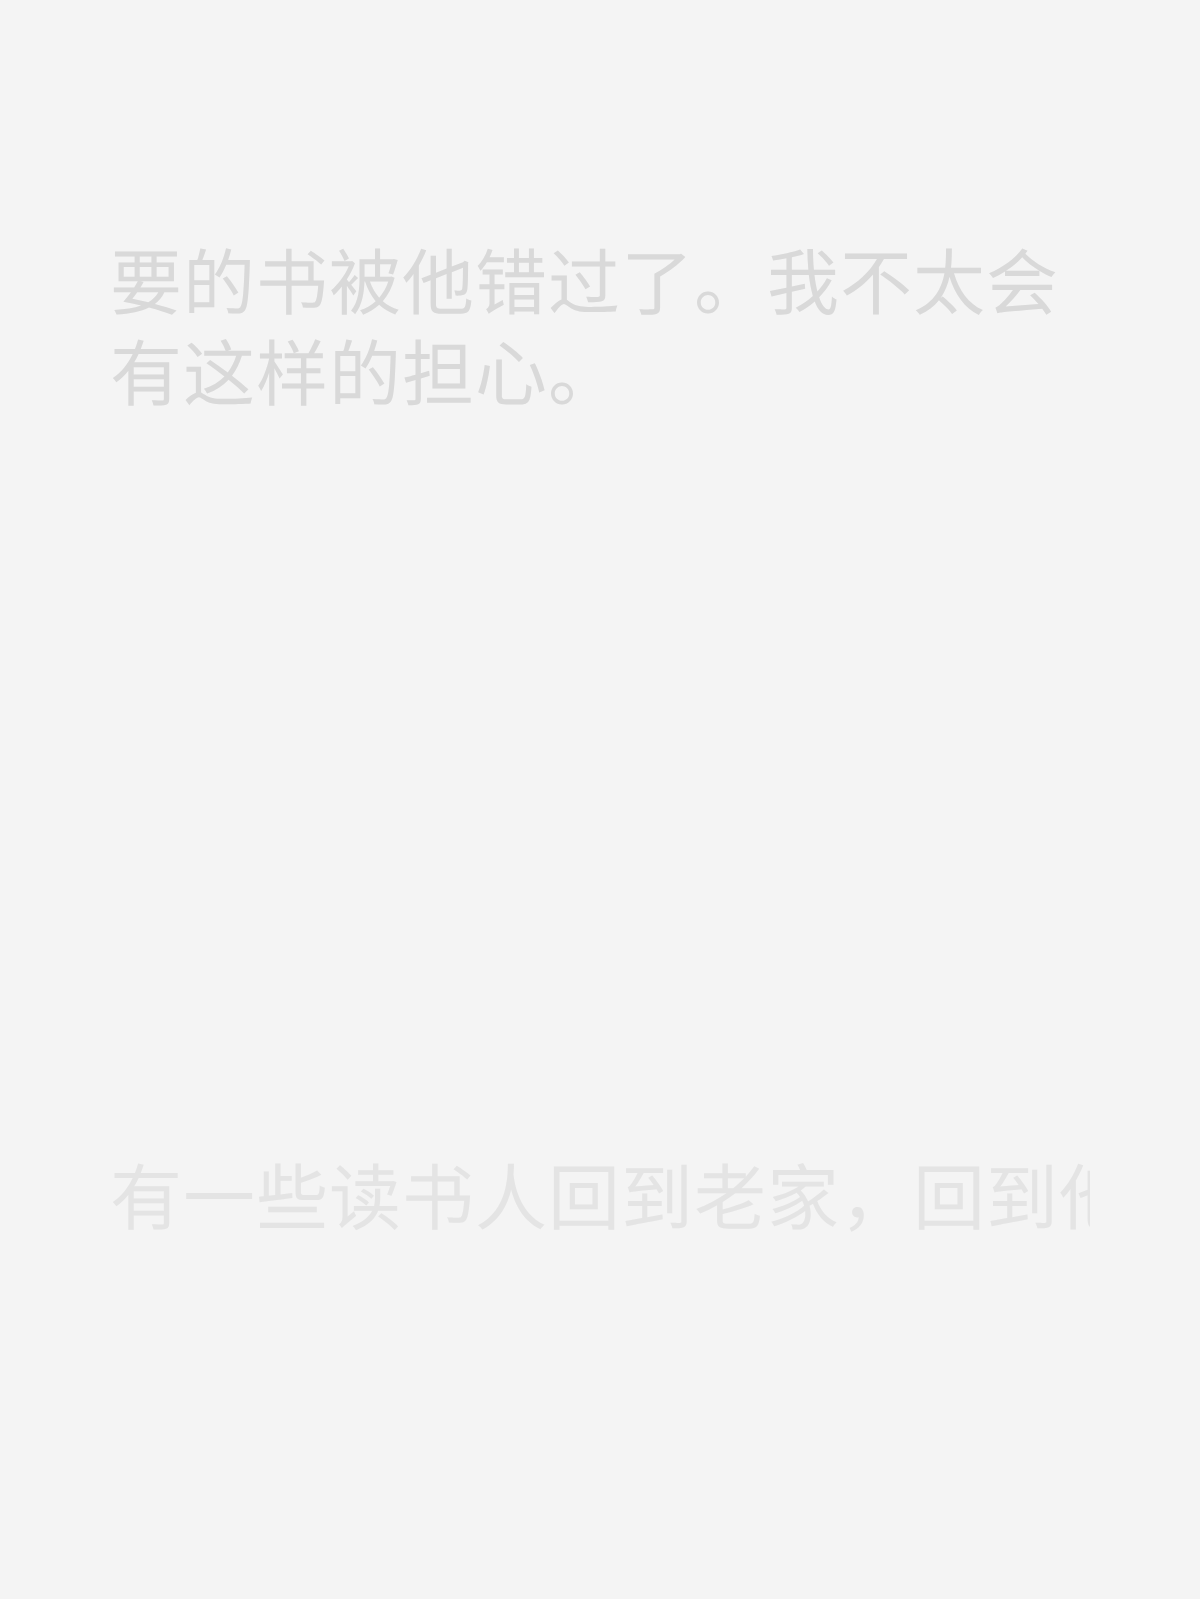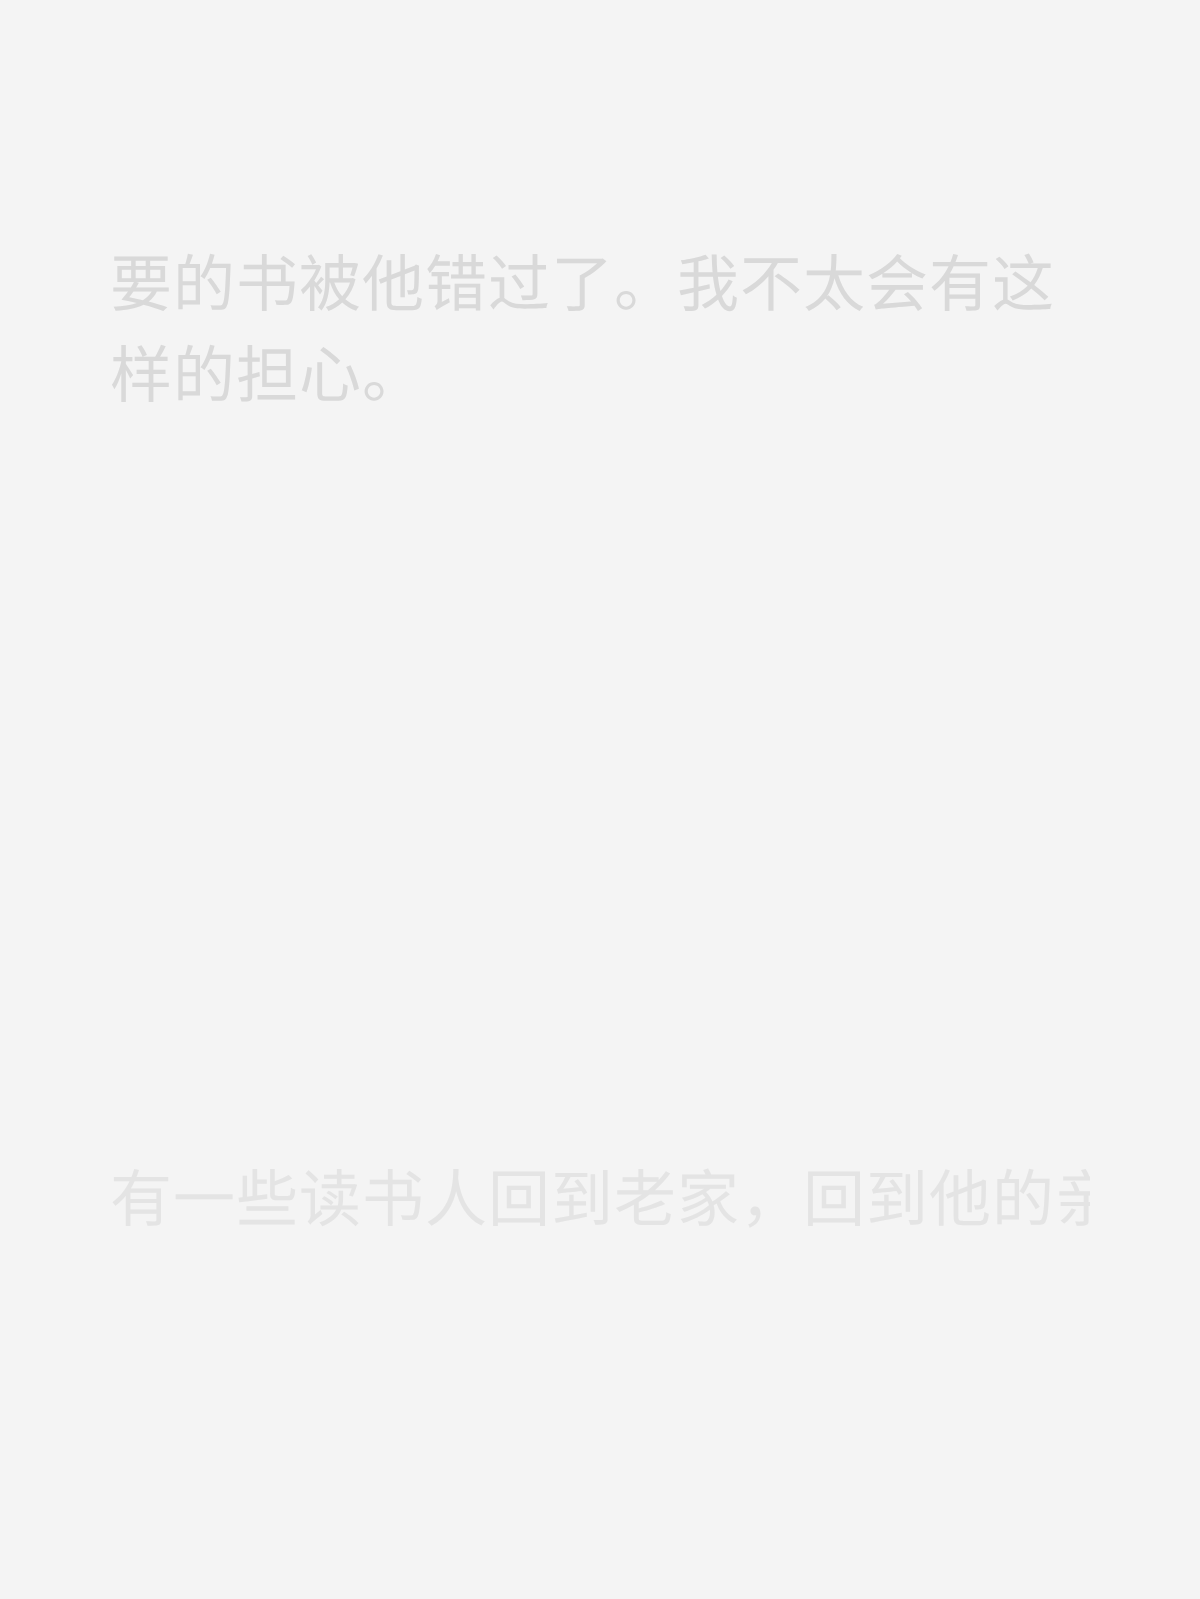--- a/index.html
+++ b/index.html
@@ -24,21 +24,21 @@
   
   .text-area {
     position: absolute;
     left: 110px;
     top: 240px;
     width: 960px;
   }
 
   .para {
     font-family: "Liberation Serif", "DejaVu Serif", serif;
-    font-size: 62px;
+    font-size: 72px;
     line-height: 91px;
     letter-spacing: 1px;
     margin: 0;
     text-align: left;
     word-break: break-all;
   }
 
   .faded-prev {
     color: #d9d9d9;
   }

